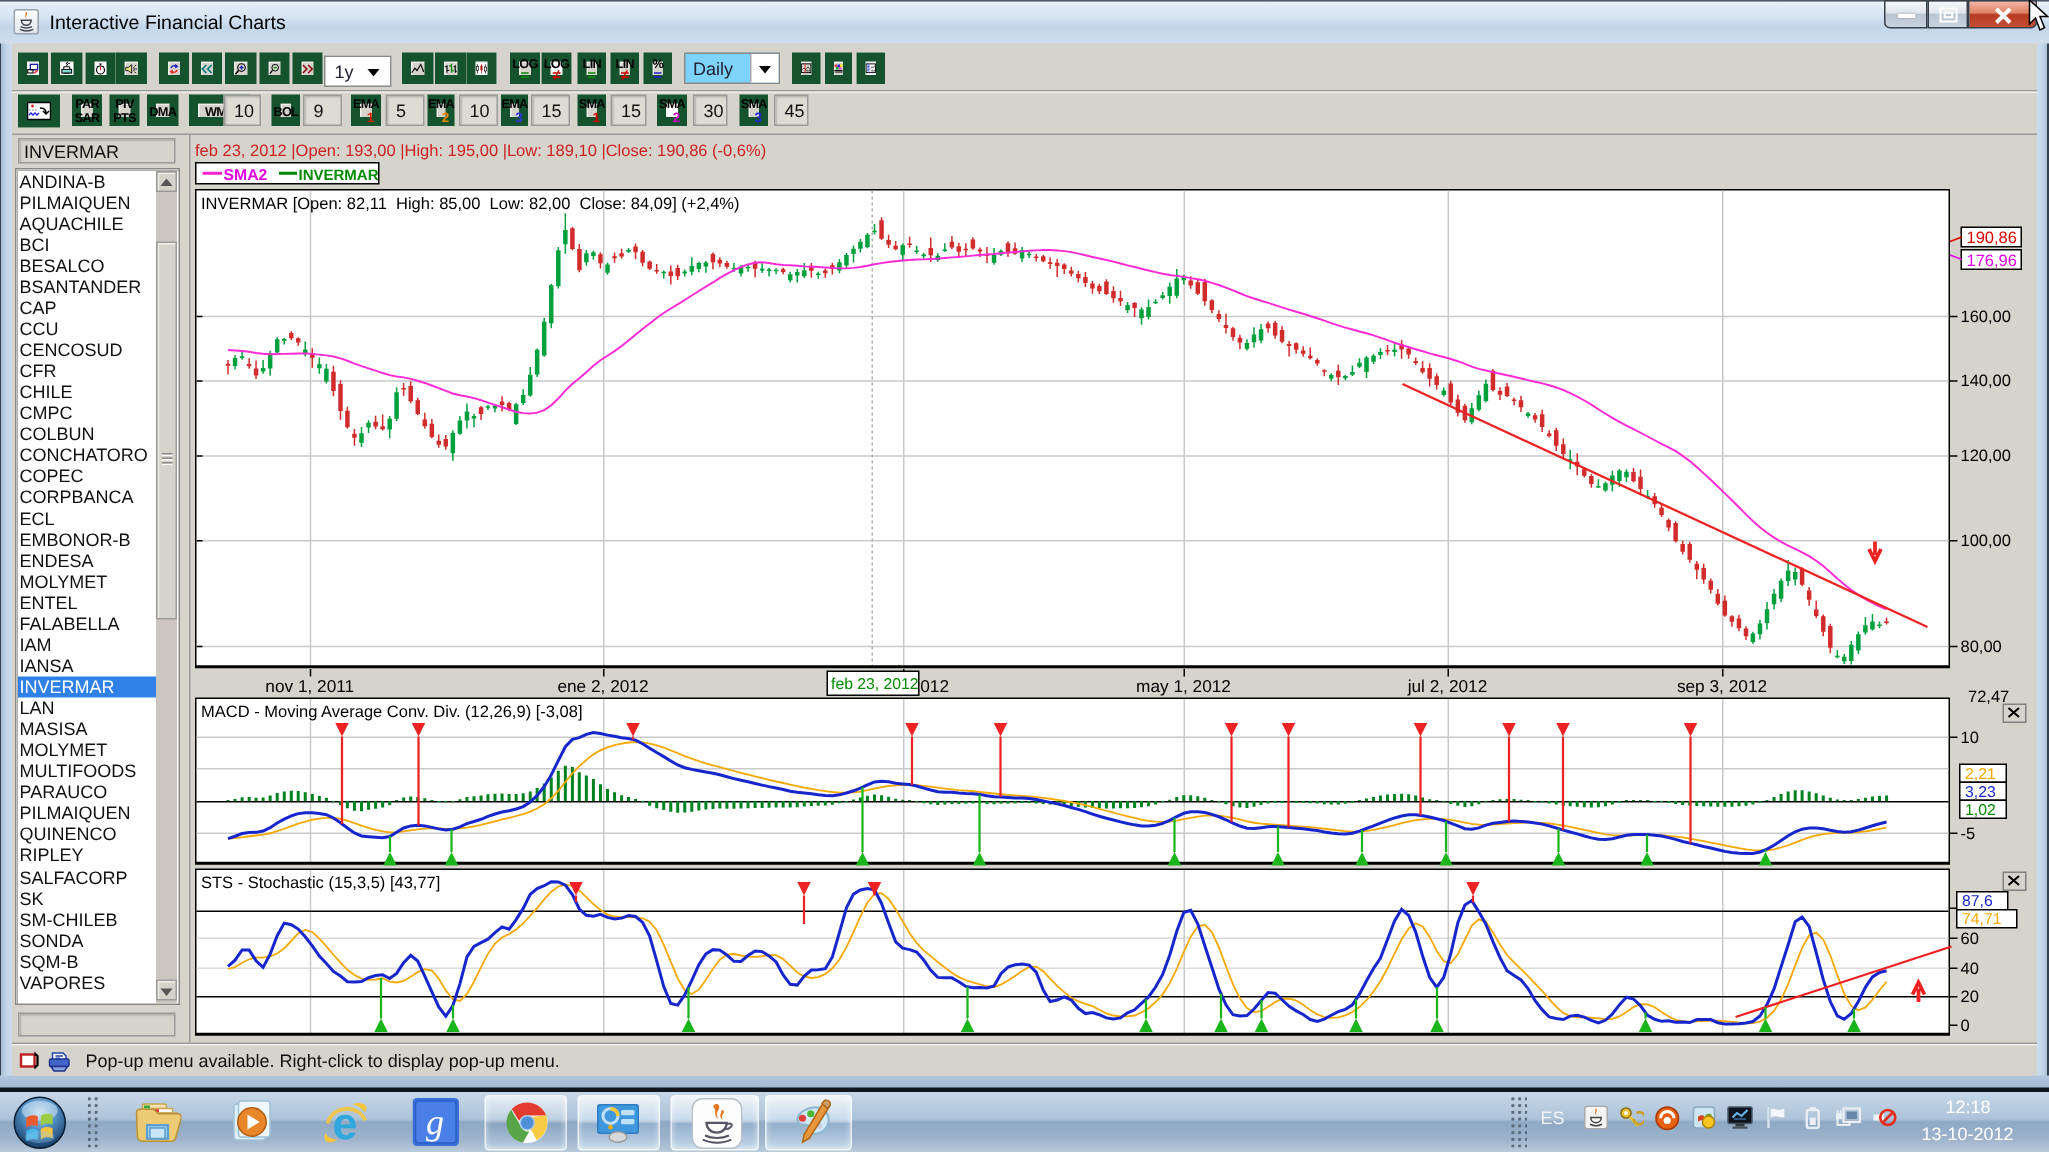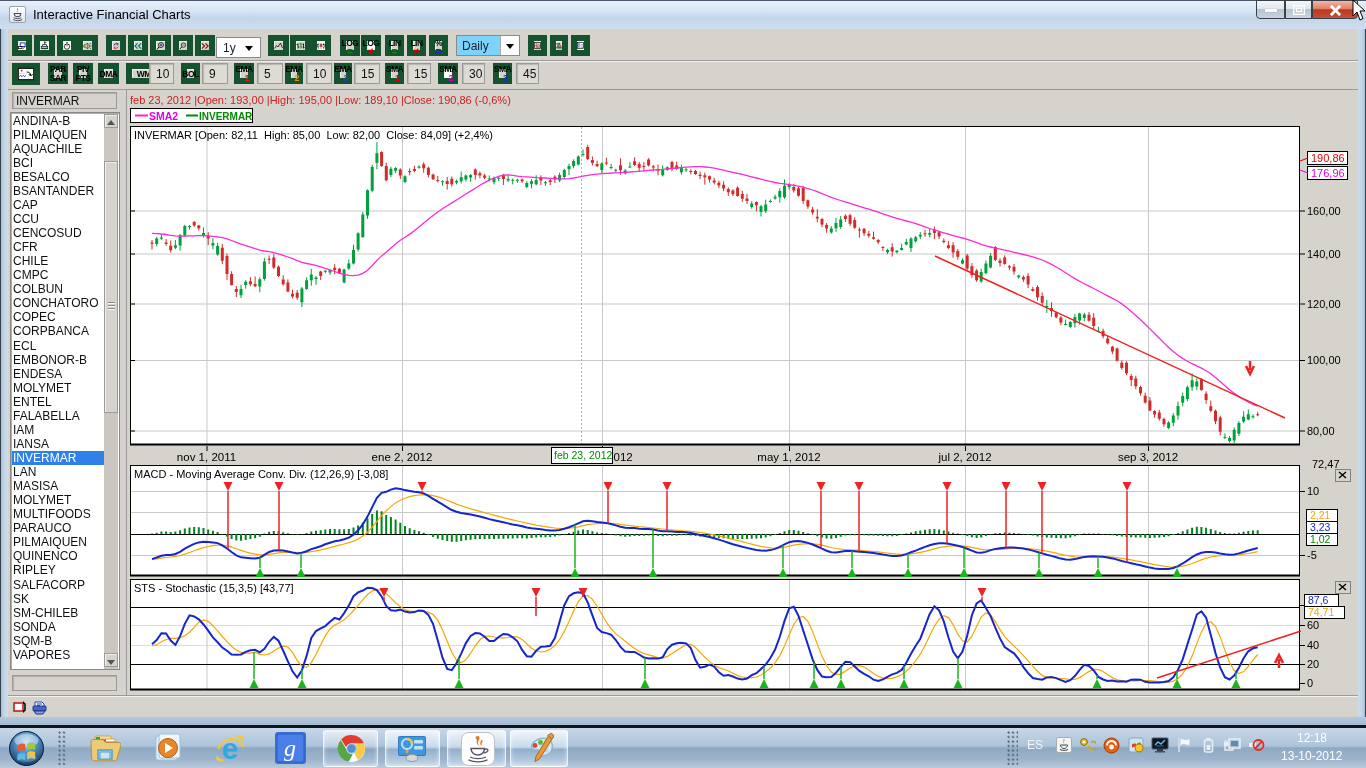--- a/index.html
+++ b/index.html
@@ -524,20 +524,21 @@
         <rect x="2" y="4" width="9" height="8" fill="#fff" stroke="#c02020" stroke-width="1.6"></rect>
         <path d="M11 2l3 3h-3zM11 14l3-3h-3z" fill="#000"></path>
         <path d="M13 5v6" stroke="#000" stroke-width="1.5"></path>
       </svg></div>
 <div class="sic" style="left:23px"><svg width="17" height="17" viewBox="0 0 17 17">
         <path d="M4 7V3h7l2 2v2" fill="#fff" stroke="#2244aa"></path>
         <rect x="2" y="7" width="13" height="5" rx="1" fill="#4466cc" stroke="#223388"></rect>
         <path d="M3 12l2 3h7l2-3z" fill="#88a0e0" stroke="#223388"></path>
         <path d="M6 5h5M6 6.5h3" stroke="#2244aa"></path>
       </svg></div>
+<div id="stext">Pop-up menu available. Right-click to display pop-up menu.</div>
 </div>
 <div id="tbline"></div>
 <div id="taskbar"></div>
 <div id="orb"><svg width="37" height="37" viewBox="0 0 37 37">
 <defs>
         <radialGradient id="og" cx="50%" cy="30%" r="75%">
           <stop offset="0%" stop-color="#b8d9f0"></stop>
           <stop offset="45%" stop-color="#4e8cc0"></stop>
           <stop offset="100%" stop-color="#0f3058"></stop>
         </radialGradient>

